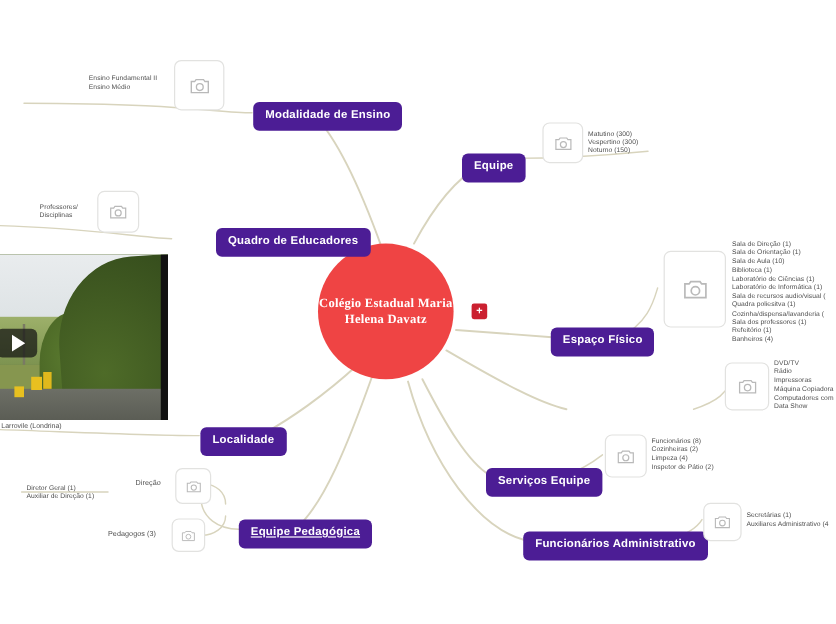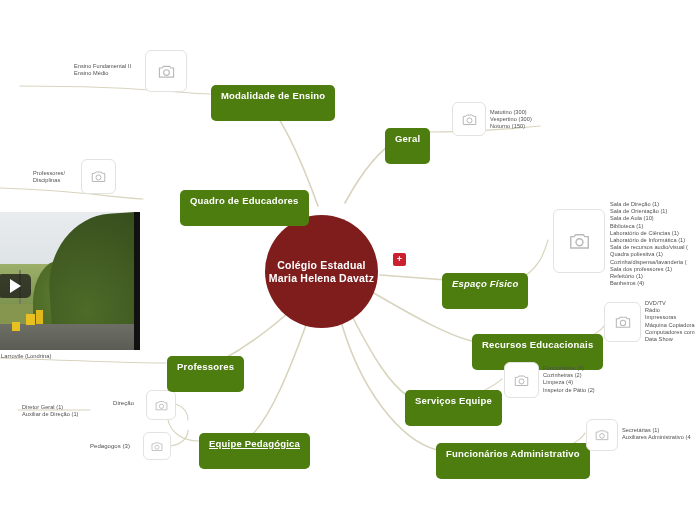--- a/index.html
+++ b/index.html
@@ -8,38 +8,38 @@
     font-family:"Liberation Sans","DejaVu Sans",sans-serif;
   }
   #canvas{position:absolute;inset:0;width:697px;height:520px;}
   svg.links{position:absolute;left:0;top:0;width:697px;height:520px;}
 
   
   .center-node{
     position:absolute;left:265px;top:203px;width:155px;height:113px;
   }
   .center-circle{
-    position:absolute;left:0;top:12px;width:113px;height:113px;border-radius:50%;
-    background:#7f1d1d;display:flex;align-items:center;justify-content:center;
+    position:absolute;left:0;top:0;width:113px;height:113px;border-radius:50%;
+    background:#ef4444;display:flex;align-items:center;justify-content:center;font-family:Liberation Serif, serif;
   }
   .center-circle span{
     color:#ffffff;font-weight:bold;font-size:10.5px;line-height:13px;
     text-align:center;letter-spacing:.2px;
   }
   .center-badge{
     position:absolute;left:128px;top:50px;width:13px;height:13px;border-radius:2px;
     background:#cb2030;color:#fff;font-size:9px;font-weight:bold;
     display:flex;align-items:center;justify-content:center;line-height:1;
   }
 
   
   .pill{
-    position:absolute;background:#4d7c0f;color:#ffffff;border-radius:5px;
+    position:absolute;background:#4c1d95;color:#ffffff;border-radius:5px;
     font-size:9.5px;font-weight:bold;letter-spacing:.2px;
-    padding:6px 10px 20px 10px;white-space:nowrap;line-height:1;
+    padding:6px 10px 8px 10px;white-space:nowrap;line-height:1;
   }
 
   
   .leaf{
     position:absolute;color:#4f4f4f;font-size:5.6px;line-height:7.2px;
     white-space:pre;letter-spacing:.05px;
   }
   .leaf.big{font-size:6px;line-height:7.6px;}
 
   
@@ -137,62 +137,61 @@
   <div class="pill" style="left:211px;top:85px;">Modalidade de Ensino</div>
   <div class="imgbox" style="left:145px;top:50px;width:40px;height:40px;">
     <svg width="17" height="15" viewBox="0 0 24 20" fill="none" stroke="#b9b9b9" stroke-width="1.6">
       <path d="M2 5h4l1.6-2.2h8.8L18 5h4v13H2z"></path>
       <circle cx="12" cy="11.5" r="4"></circle>
     </svg>
   </div>
   <div class="leaf" style="left:74px;top:63px;">Ensino Fundamental II
 Ensino Médio</div>
 
-  <div class="pill" style="left:385px;top:128px;">Geral</div>
+  <div class="pill" style="left:385px;top:128px;">Equipe</div>
   <div class="imgbox" style="left:452px;top:102px;width:32px;height:32px;">
     <svg width="15" height="13" viewBox="0 0 24 20" fill="none" stroke="#b9b9b9" stroke-width="1.6">
       <path d="M2 5h4l1.6-2.2h8.8L18 5h4v13H2z"></path>
       <circle cx="12" cy="11.5" r="4"></circle>
     </svg>
   </div>
   <div class="leaf" style="left:490px;top:109px;">Matutino (300)
 Vespertino (300)
 Noturno (150)</div>
 
   <div class="pill" style="left:144px;top:190px;margin-left:36px;">Quadro de Educadores</div>
   <div class="imgbox" style="left:81px;top:159px;width:33px;height:33px;">
     <svg width="15" height="13" viewBox="0 0 24 20" fill="none" stroke="#b9b9b9" stroke-width="1.6">
       <path d="M2 5h4l1.6-2.2h8.8L18 5h4v13H2z"></path>
       <circle cx="12" cy="11.5" r="4"></circle>
     </svg>
   </div>
   <div class="leaf" style="left:33px;top:170px;">Professores/
 Disciplinas</div>
 
-  <div class="pill" style="left:442px;top:273px;font-style:italic;">Espaço Físico</div>
+  <div class="pill" style="left:459px;top:273px;">Espaço Físico</div>
   <div class="imgbox" style="left:553px;top:209px;width:50px;height:62px;">
     <svg width="21" height="18" viewBox="0 0 24 20" fill="none" stroke="#b9b9b9" stroke-width="1.6">
       <path d="M2 5h4l1.6-2.2h8.8L18 5h4v13H2z"></path>
       <circle cx="12" cy="11.5" r="4"></circle>
     </svg>
   </div>
   <div class="leaf" style="left:610px;top:201px;">Sala de Direção (1)
 Sala de Orientação (1)
 Sala de Aula (10)
 Biblioteca (1)
 Laboratório de Ciências (1)
 Laboratório de Informática (1)
 Sala de recursos audio/visual (
 Quadra poliesitva (1)
 Cozinha/dispensa/lavanderia (
 Sala dos professores (1)
 Refeitório (1)
 Banheiros (4)</div>
 
-  <div class="pill" style="left:472px;top:334px;">Recursos Educacionais</div>
   <div class="imgbox" style="left:604px;top:302px;width:35px;height:38px;">
     <svg width="16" height="14" viewBox="0 0 24 20" fill="none" stroke="#b9b9b9" stroke-width="1.6">
       <path d="M2 5h4l1.6-2.2h8.8L18 5h4v13H2z"></path>
       <circle cx="12" cy="11.5" r="4"></circle>
     </svg>
   </div>
   <div class="leaf" style="left:645px;top:300px;">DVD/TV
 Rádio
 Impressoras
 Máquina Copiadora
@@ -234,21 +233,21 @@
 Auxiliar de Direção (1)</div>
 
   <div class="imgbox" style="left:143px;top:432px;width:26px;height:26px;">
     <svg width="12" height="11" viewBox="0 0 24 20" fill="none" stroke="#b9b9b9" stroke-width="1.6">
       <path d="M2 5h4l1.6-2.2h8.8L18 5h4v13H2z"></path>
       <circle cx="12" cy="11.5" r="4"></circle>
     </svg>
   </div>
   <div class="leaf big" style="left:90px;top:443px;">Pedagogos (3)</div>
 
-  <div class="pill" style="left:167px;top:356px;">Professores</div>
+  <div class="pill" style="left:167px;top:356px;">Localidade</div>
 
   <div class="video">
     <div class="sky"></div>
     <div class="hill"></div>
     <div class="grassL"></div>
     <div class="trunk"></div>
     <div class="bush2"></div>
     <div class="bush"></div>
     <div class="road"></div>
     <div class="sign1"></div>

